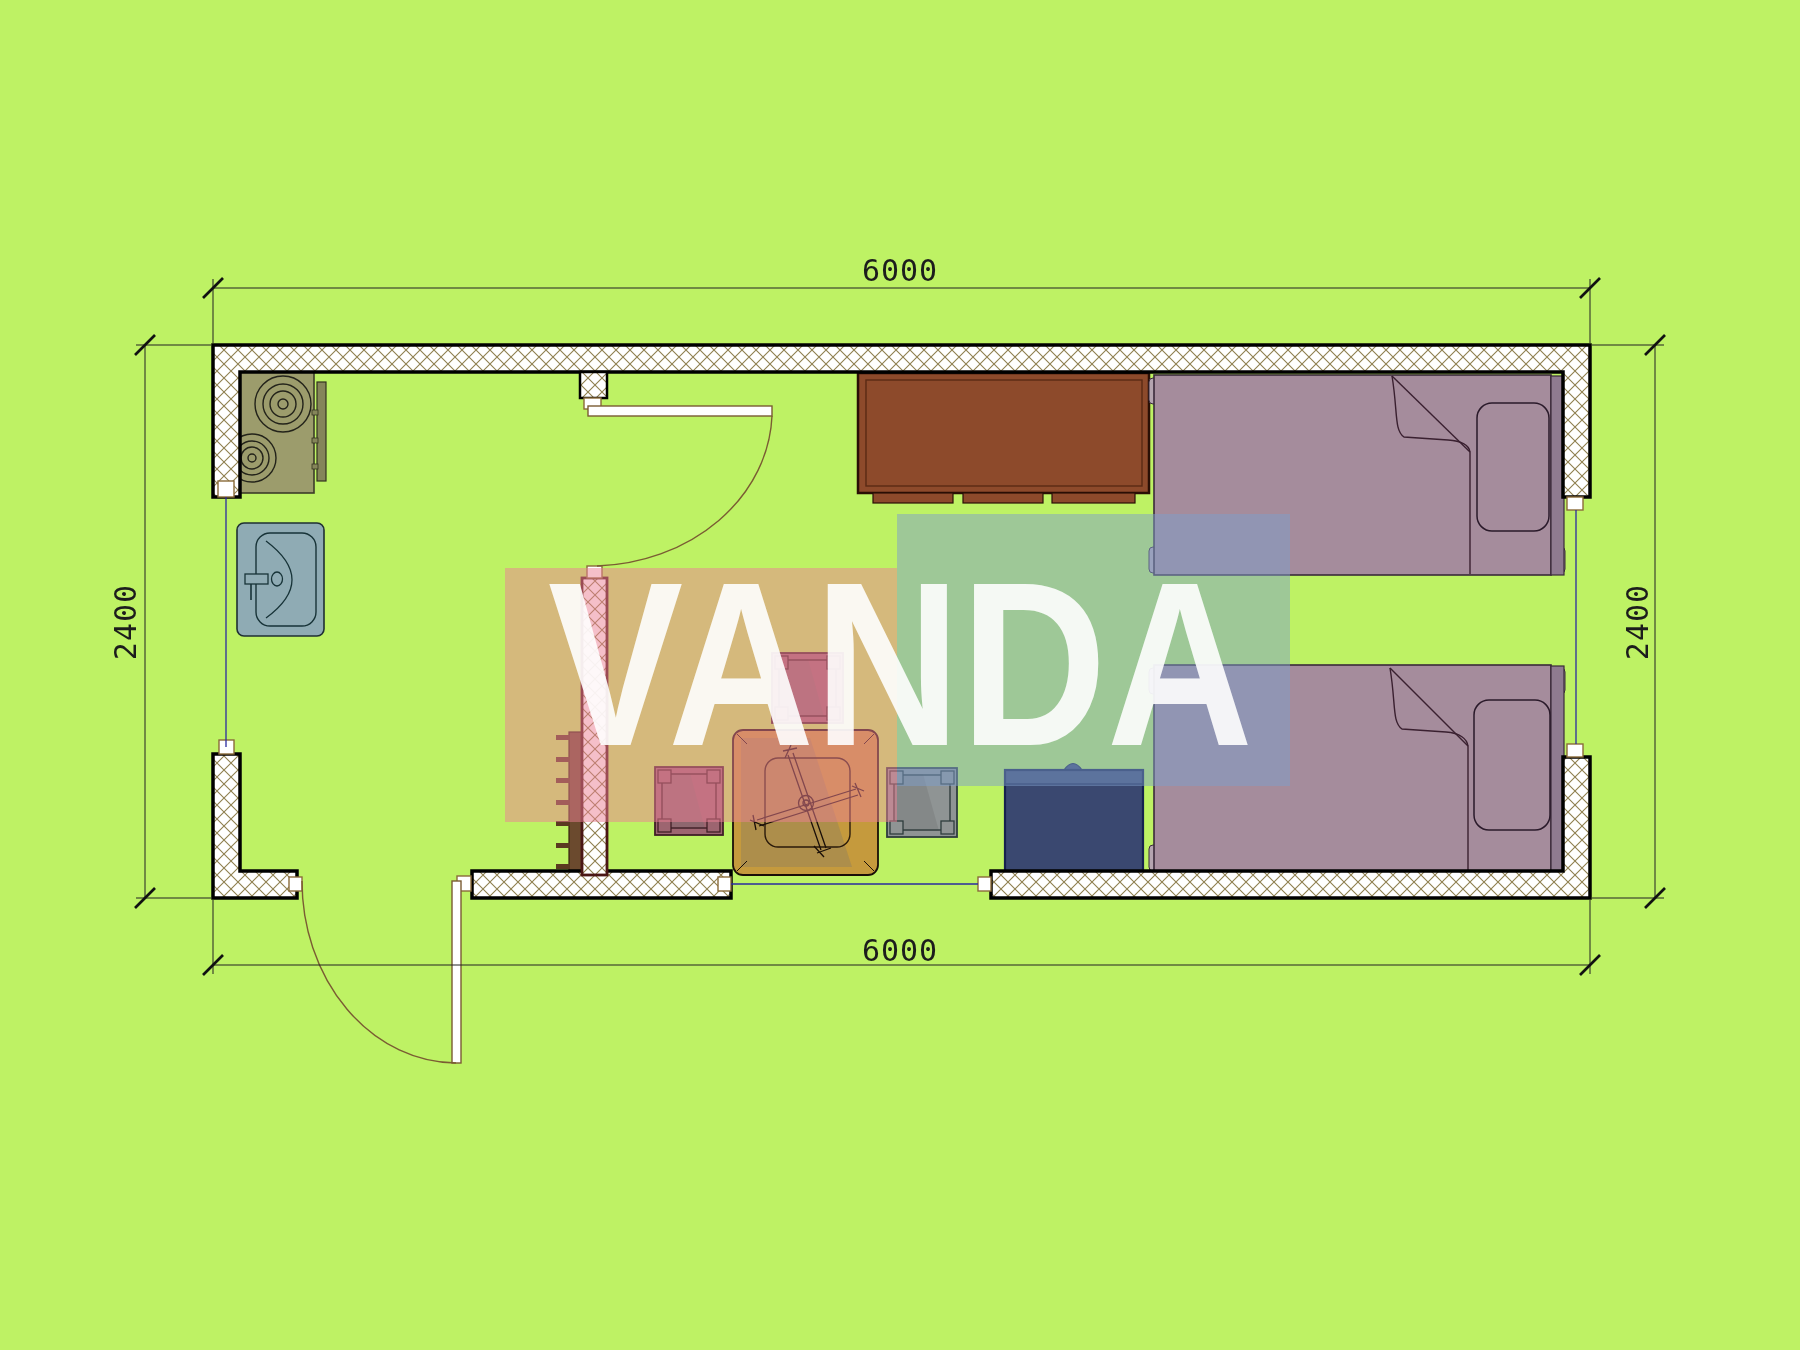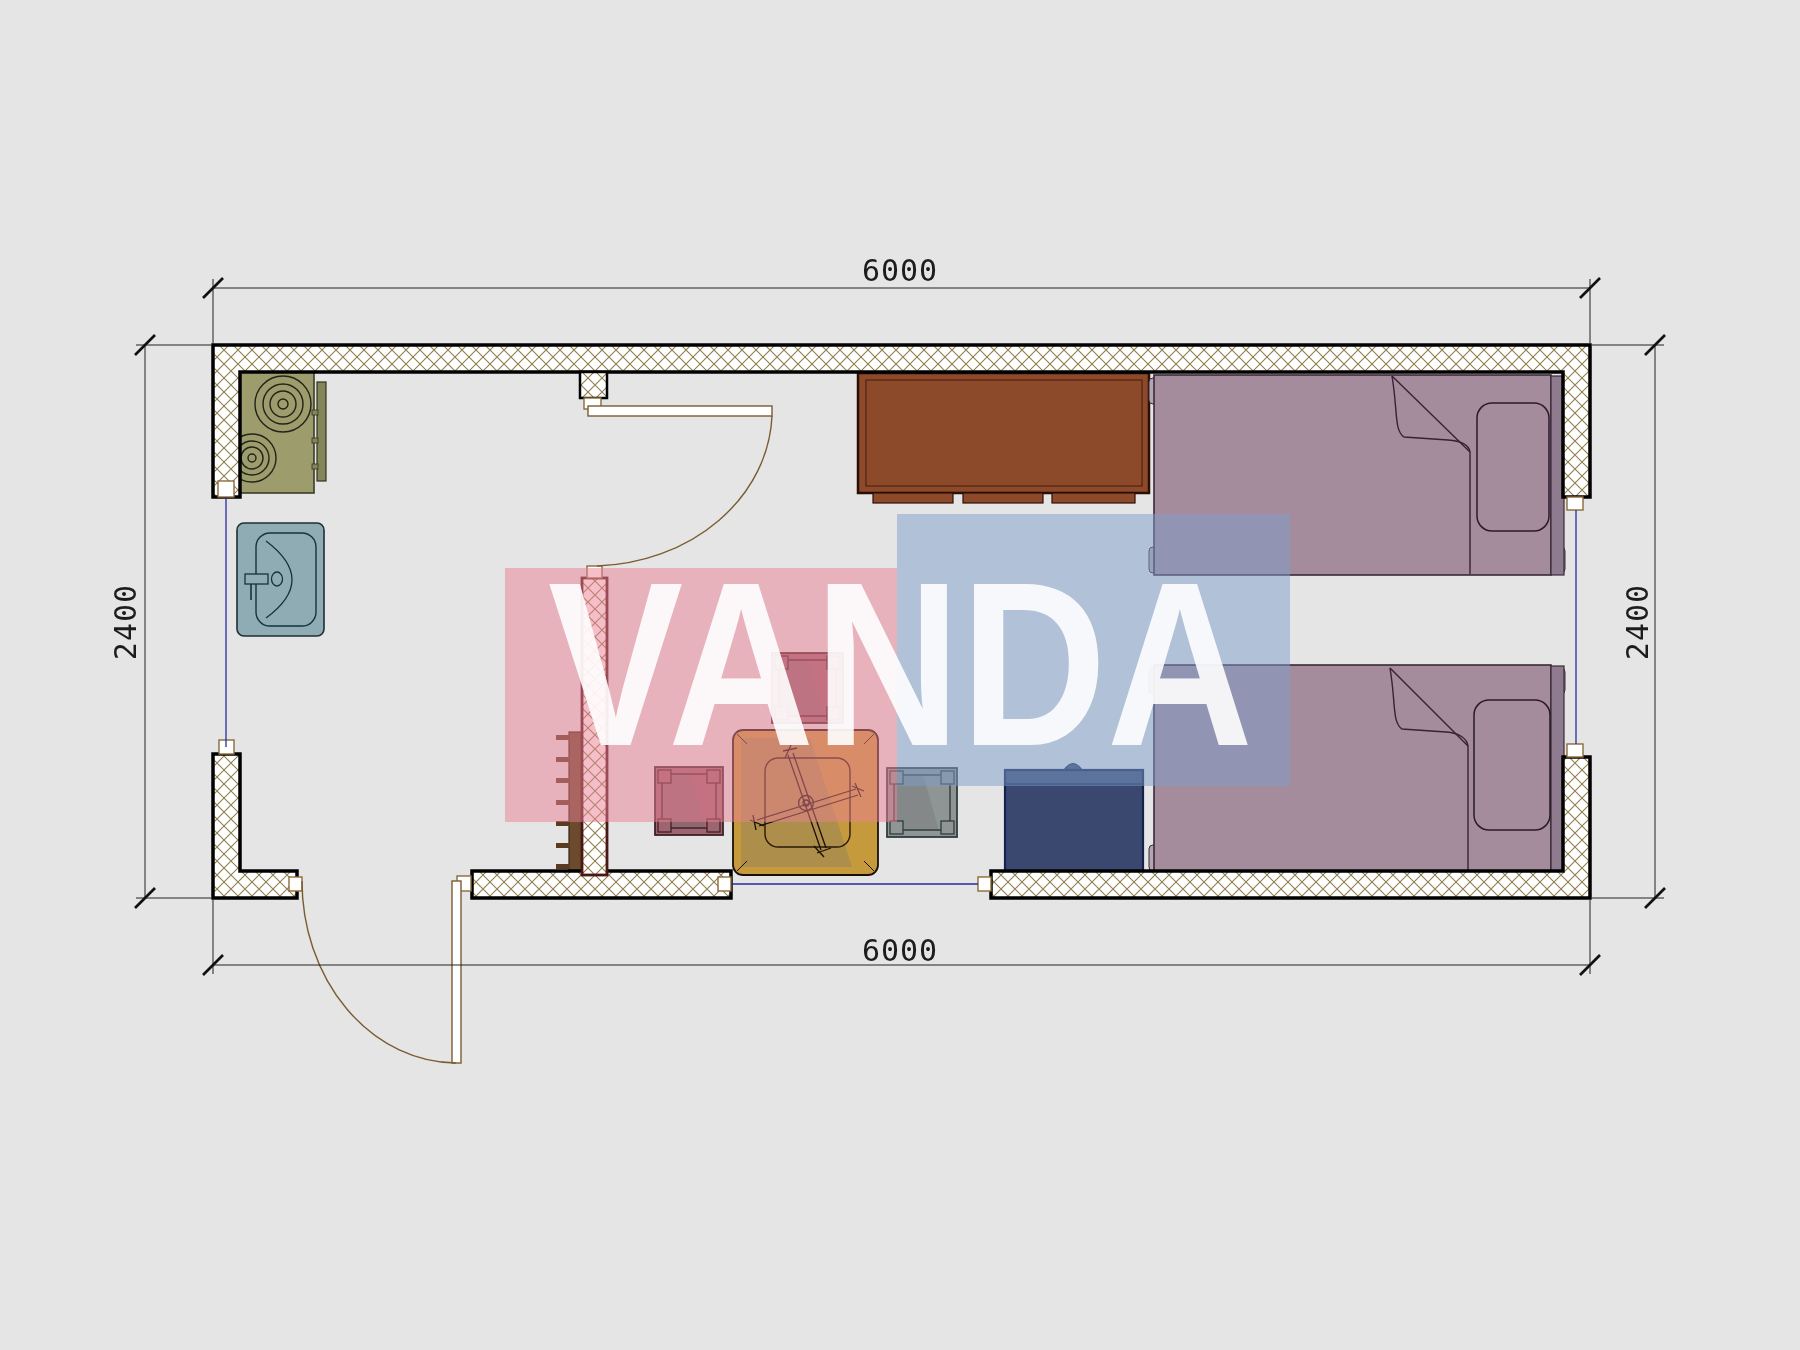--- a/index.html
+++ b/index.html
@@ -1,17 +1,17 @@
 <!DOCTYPE html>
 <html><head>
 <meta charset="utf-8">
 <style>
   html,body{margin:0;padding:0;background:#ffffff;}
   body{font-family:"Liberation Sans", sans-serif;}
-  #stage{position:relative;width:1800px;height:1350px;background:#e5e5e5;overflow:hidden;}
+  #stage{position:relative;width:1800px;height:1350px;background:#bef264;overflow:hidden;}
   svg{display:block;}
   text{user-select:none;}
   .dimtext{font-family:"DejaVu Sans Mono", monospace;font-size:30px;fill:#1c1c1c;letter-spacing:1px;}
   .wm-text{font-family:"Liberation Sans", sans-serif;font-weight:700;}
 </style>
 </head>
 <body>
 
 <div id="stage">
 <svg width="1800" height="1350" viewBox="0 0 1800 1350">

